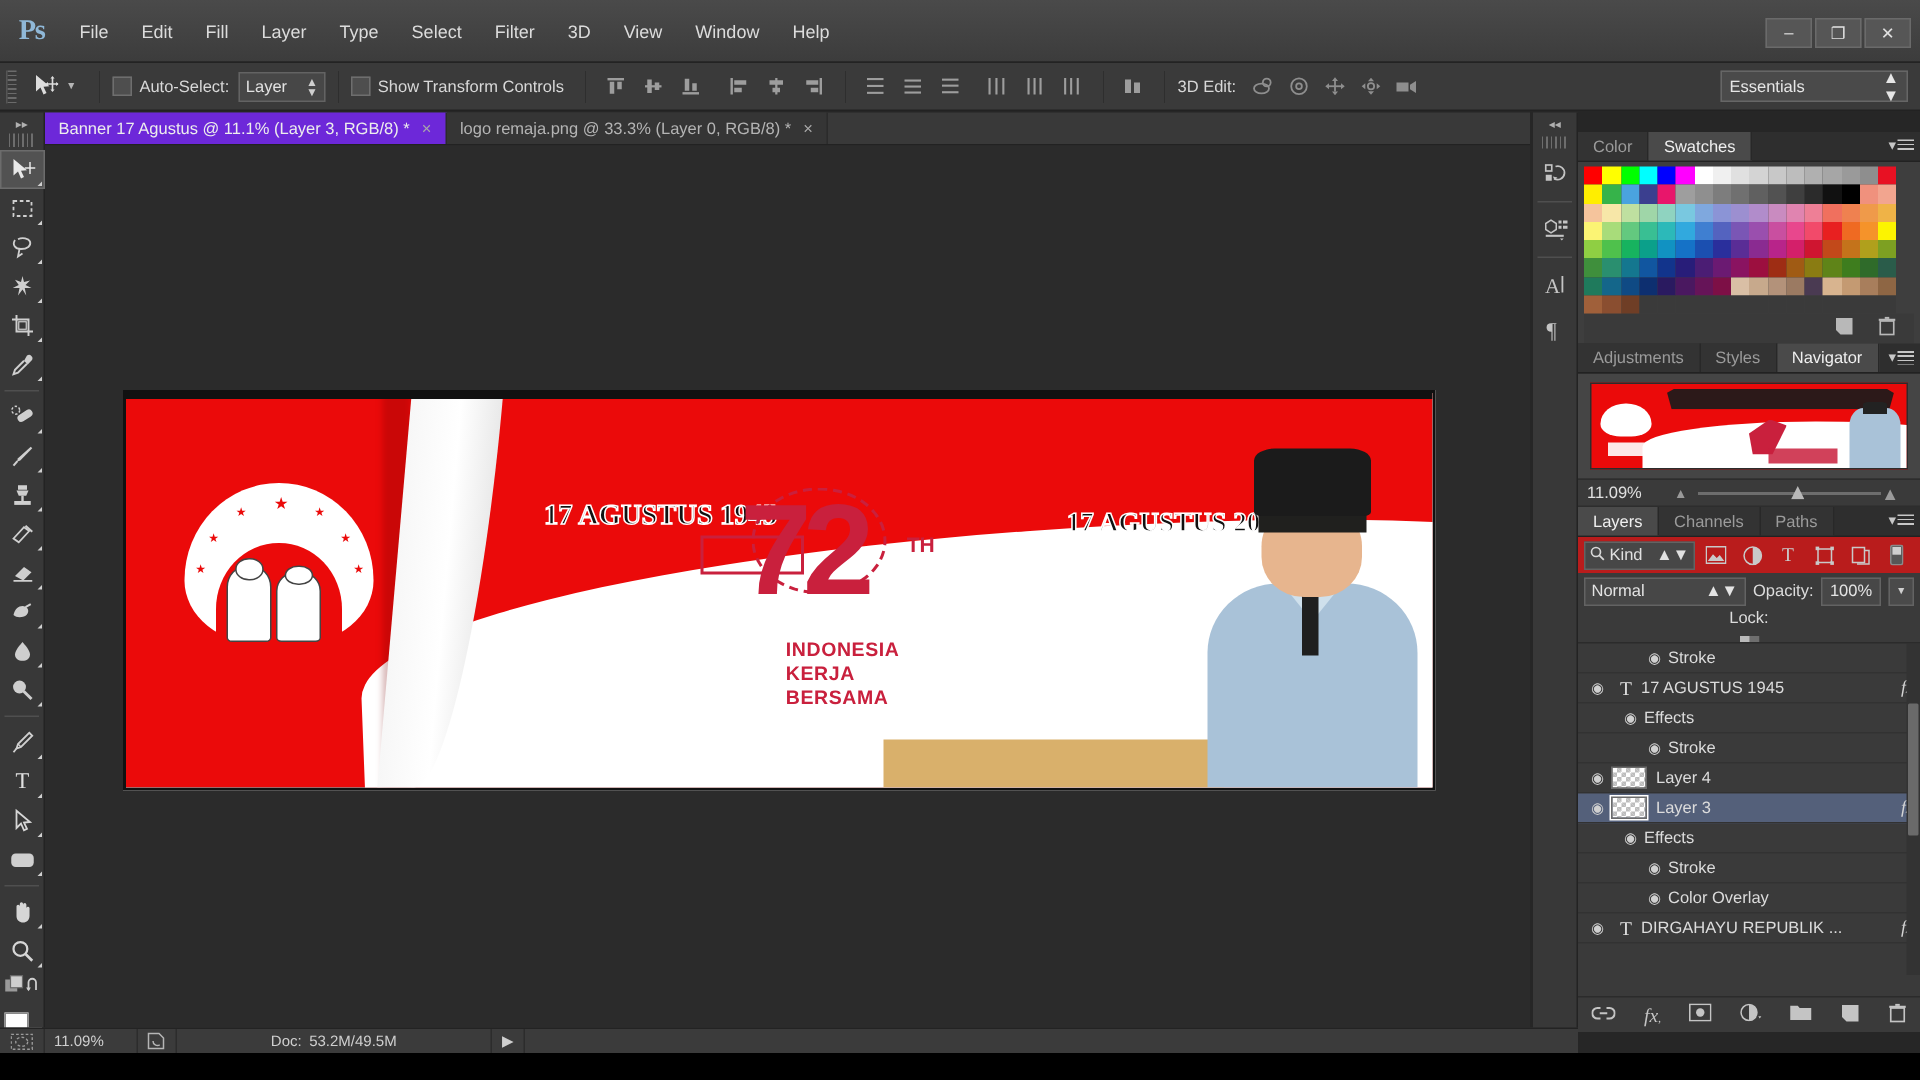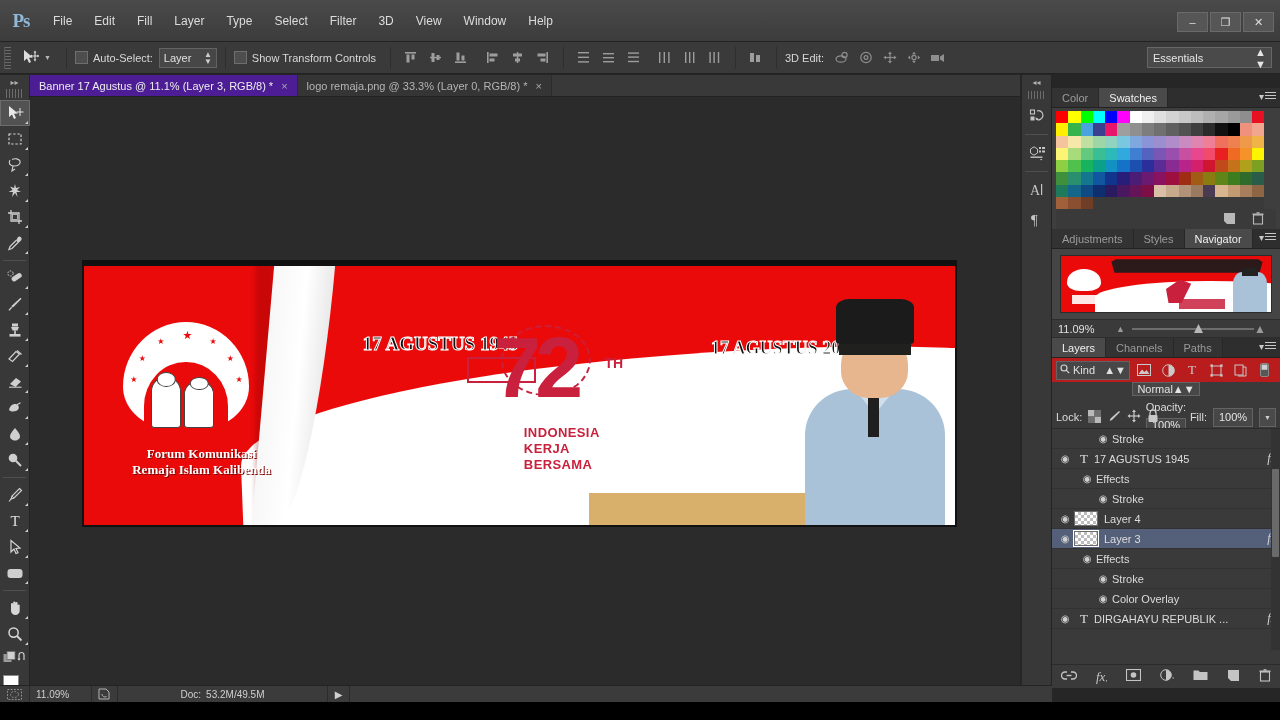--- a/index.html
+++ b/index.html
@@ -47,21 +47,21 @@
   .align-btn{ width:24px; height:22px; display:flex; align-items:center; justify-content:center;}
   .essentials{ position:absolute; right:8px; top:5px; width:125px; height:21px;
     background:#4a4a4a; border:1px solid #666; color:#e6e6e6; font-size:11px;
     display:flex; align-items:center; justify-content:space-between; padding:0 5px;}
 
   
   .tabbar{ position:absolute; left:30px; top:75px; width:990px; height:22px;
     background:#393939; border-bottom:1px solid #222; display:flex; align-items:stretch; }
   .doctab{ display:flex; align-items:center; padding:0 9px; font-size:11px; color:#b4b4b4;
     border-right:1px solid #2b2b2b; background:#353535; white-space:nowrap; }
-  .doctab.active{ background:#4c1d95; color:#ededed; }
+  .doctab.active{ background:#6d28d9; color:#ededed; }
   .doctab .x{ margin-left:8px; font-size:11px; color:#a9a9a9; }
 
   
   .toolbar{ position:absolute; left:0; top:75px; width:30px; height:613px; background:#383838;
     border-right:1px solid #232323; }
   .tb-collapse{ height:14px; display:flex; align-items:center; justify-content:center;
     color:#b0b0b0; font-size:8px; }
   .tb-grip{ height:9px; margin:0 6px 2px;
     background:repeating-linear-gradient(to right,#6d6d6d 0 1px,transparent 1px 3px);}
   .tb-sep{ height:1px; background:#4f4f4f; margin:4px 3px; }
@@ -181,29 +181,29 @@
   .navthumb{ position:absolute; left:50%; width:9px; height:9px; background:#b8b8b8;
     clip-path:polygon(50% 0,100% 100%,0 100%);}
   .mtn{ color:#9a9a9a; font-size:9px; }
 
   .layerbar{ display:flex; align-items:center; height:24px; background:#b91c1c;
     padding:2px 4px; gap:4px;}
   .lsearch{ width:74px; height:19px; background:#474747; border:1px solid #636363;
     display:flex; align-items:center; padding:0 3px; font-size:11px; color:#e0e0e0; gap:3px;}
   .lico{ width:20px; height:19px; display:flex; align-items:center; justify-content:center;
     color:#c9c9c9; font-size:11px;}
-  .blendrow{ display:flex; align-items:center; height:24px; padding:0 4px; gap:5px;flex-direction:column;}
+  .blendrow{ display:flex; align-items:center; height:24px; padding:0 4px; gap:5px;}
   .blendsel{ flex:1; height:19px; background:#474747; border:1px solid #636363;
     display:flex; align-items:center; justify-content:space-between; padding:0 4px;
     font-size:11px; color:#e4e4e4;}
   .numfield{ width:40px; height:19px; background:#474747; border:1px solid #636363;
     font-size:11px; color:#e4e4e4; display:flex; align-items:center; justify-content:center;}
   .stepbtn{ width:17px; height:19px; background:#4a4a4a; border:1px solid #636363;
     display:flex; align-items:center; justify-content:center; font-size:7px; color:#d0d0d0;}
-  .lockrow{ display:flex; align-items:center; height:22px; padding:0 4px; gap:6px; }
+  .lockrow{ display:flex; align-items:center; height:22px; padding:0 4px; gap:6px;flex-direction:column; }
 
   .layerlist{ background:#3a3a3a; border-top:1px solid #2b2b2b; position:relative;}
   .lrow{ display:flex; align-items:center; height:20px; border-bottom:1px solid #323232;
     padding-left:4px; }
   .lrow.sel{ background:#54607a; }
   .eye{ width:18px; text-align:center; color:#d0d0d0; font-size:10px; }
   .lthumb{ width:24px; height:15px; margin-right:6px; border:1px solid #6b6b6b;
     background-image:linear-gradient(45deg,#bdbdbd 25%,transparent 25%,transparent 75%,#bdbdbd 75%),
       linear-gradient(45deg,#bdbdbd 25%,#fff 25%,#fff 75%,#bdbdbd 75%);
     background-size:6px 6px; background-position:0 0,3px 3px; }
@@ -616,24 +616,20 @@
       <div class="logo-star" style="left:16.4%;top:35%">★</div>
       <div class="logo-star" style="left:5.3%;top:43%">★</div>
       <div class="logo-star" style="left:17.4%;top:43%">★</div>
       <div class="logo-figs">
         <div class="fig a">
             <div class="head"></div>
           </div>
         <div class="fig b">
             <div class="head"></div>
           </div>
-      </div>
-      <div class="logo-text">
-        <div>Forum Komunikasi</div>
-        <div>Remaja Islam Kalibenda</div>
       </div>
 
       <div class="bn-date-l">17 AGUSTUS 1945</div>
       <div class="bn-date-r">17 AGUSTUS 2017</div>
 
       <div class="num72">
         <div class="ring"></div>
         <div class="bar"></div>
         <div class="glyph">72</div>
         <div class="th">TH</div>

